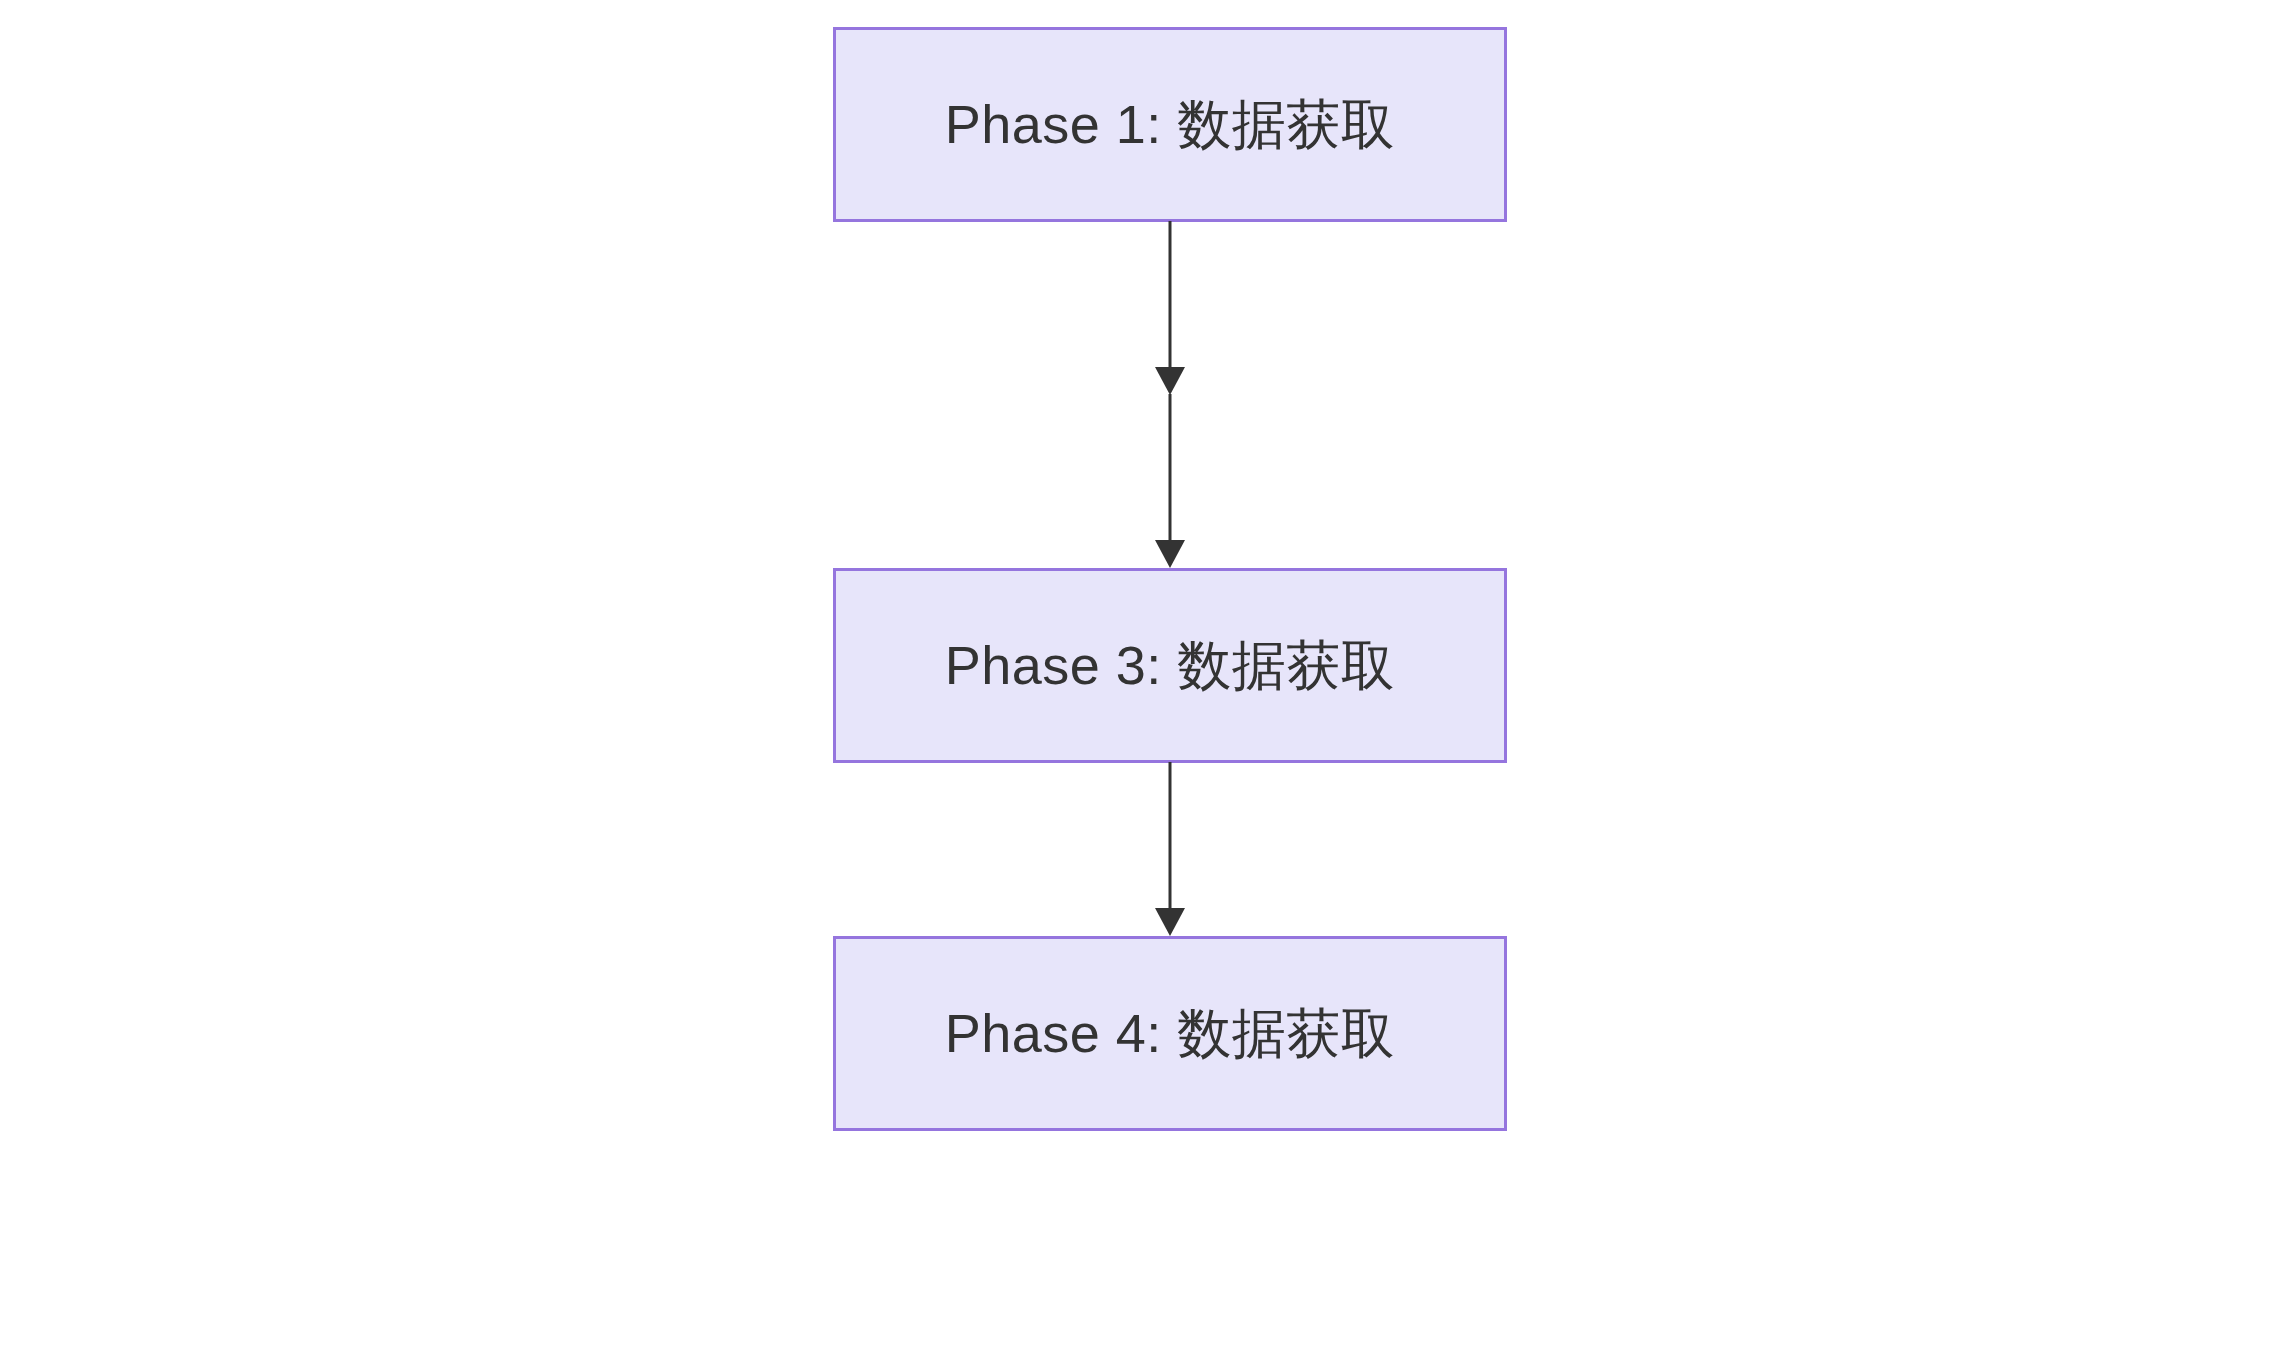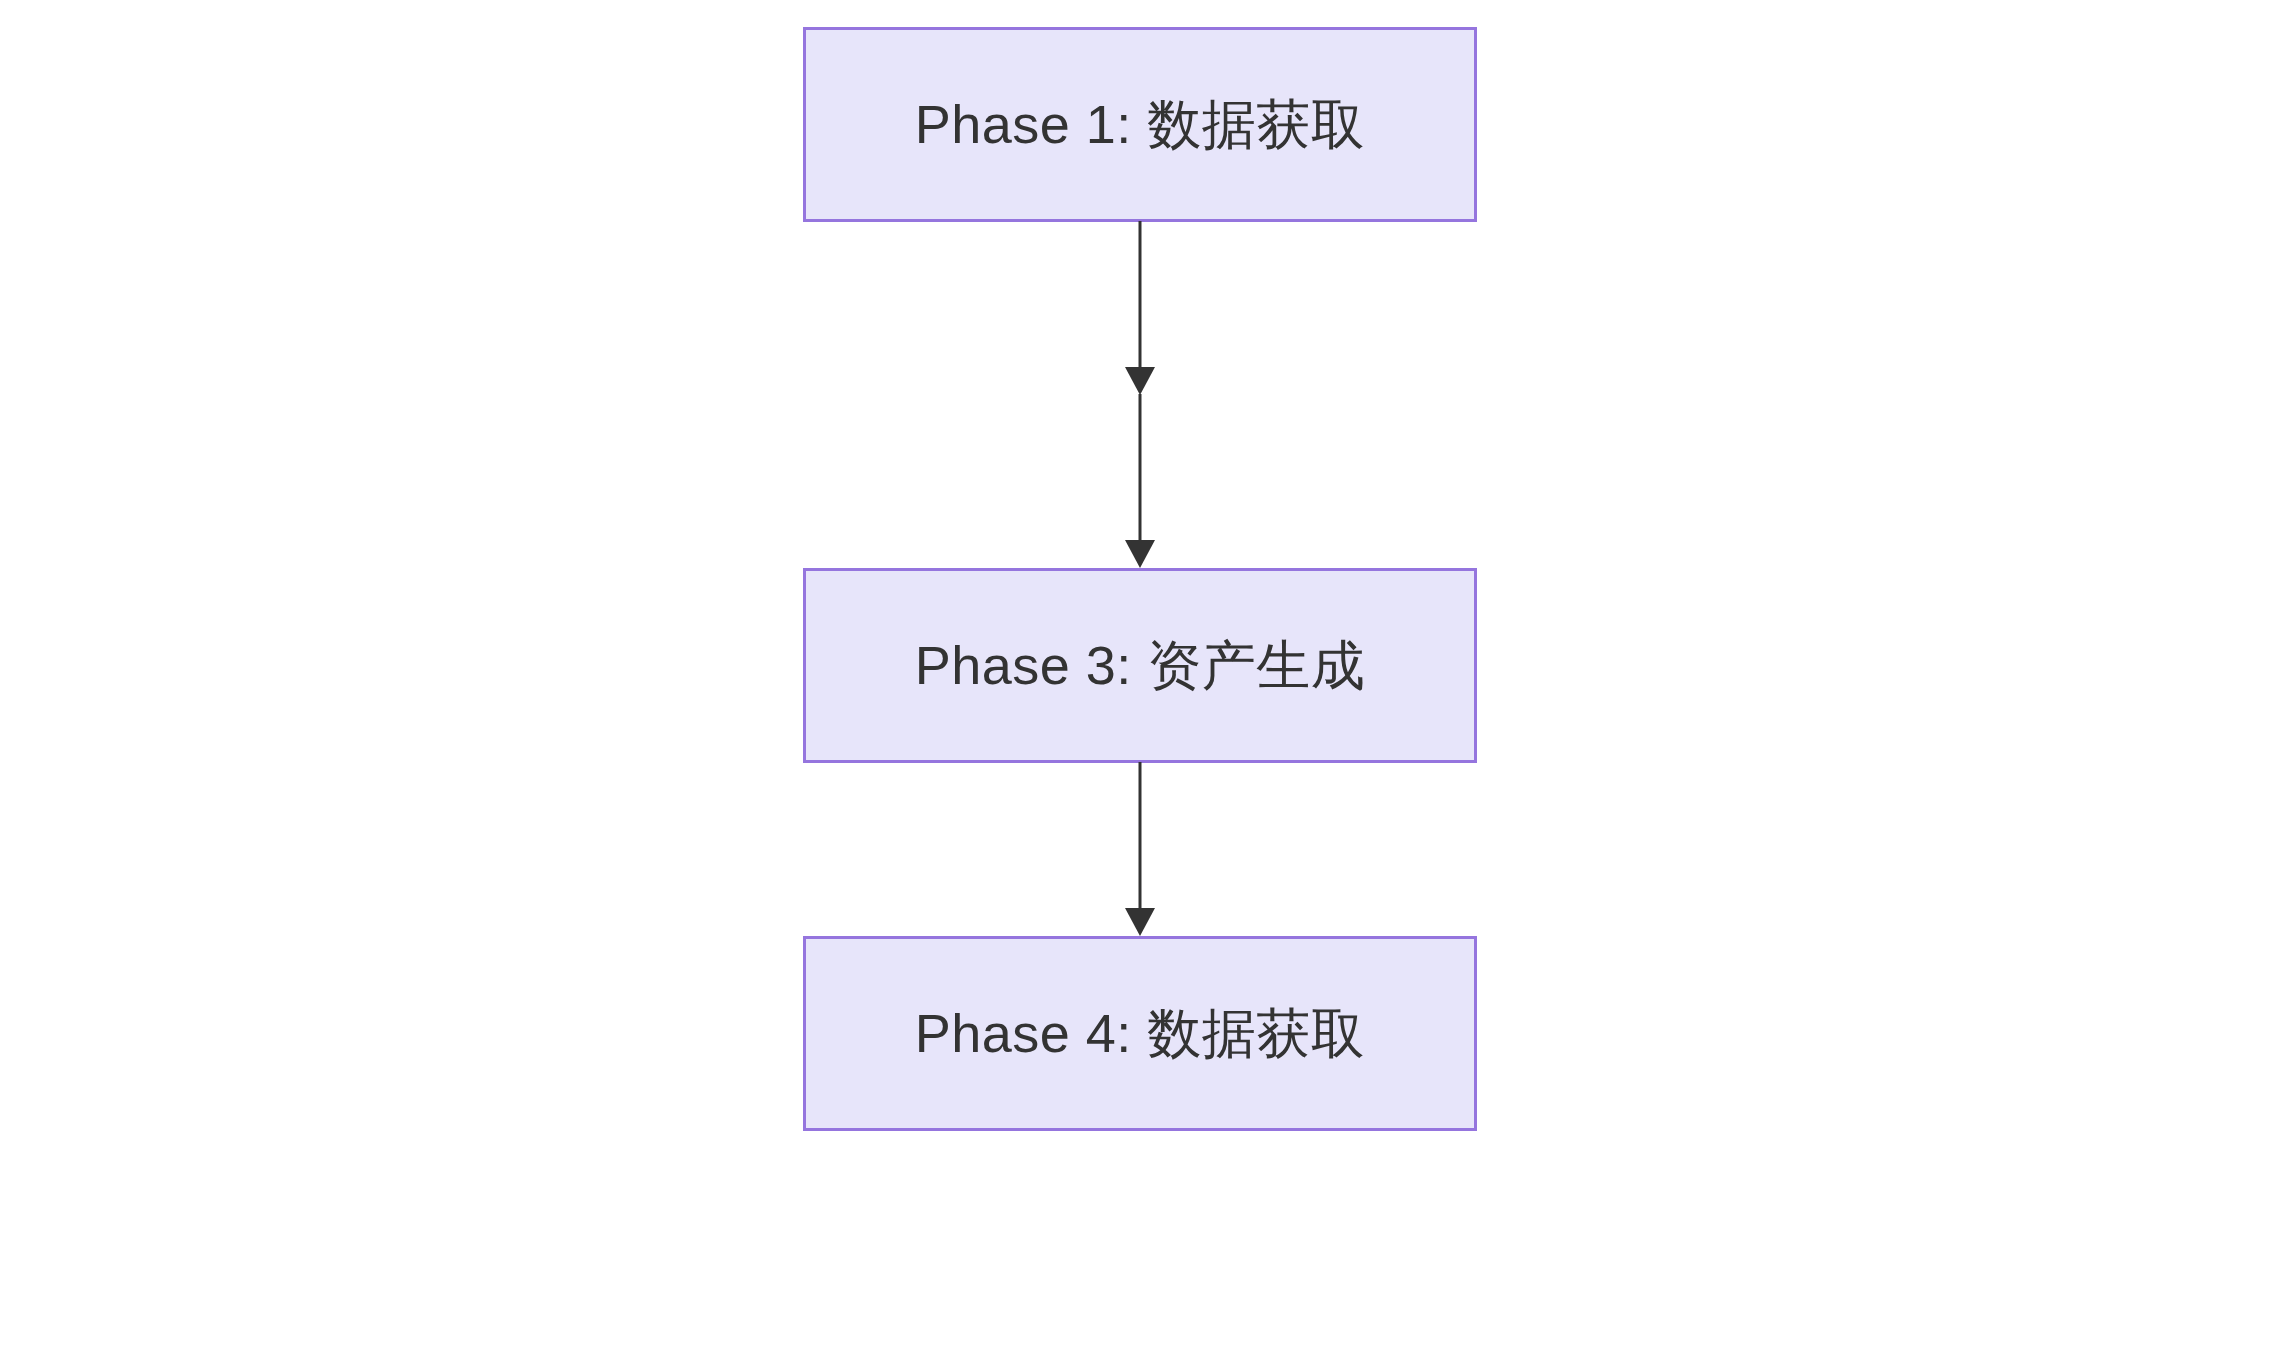--- a/index.html
+++ b/index.html
@@ -13,21 +13,21 @@
   }
   #canvas {
     position: relative;
     width: 2277px;
     height: 1350px;
     background: #ffffff;
     overflow: hidden;
   }
   .flow-column {
     position: absolute;
-    left: 803px;
+    left: 833px;
     top: 27px;
     width: 674px;
   }
   .node {
     position: relative;
     box-sizing: border-box;
     width: 674px;
     height: 195px;
     background: #e7e5fa;
     border: 3px solid #9575de;
@@ -80,21 +80,21 @@
 
 
     <div class="edge">
       <svg viewBox="0 0 674 175" xmlns="http://www.w3.org/2000/svg" aria-hidden="true">
         <line x1="337" y1="0" x2="337" y2="148" stroke="#333333" stroke-width="3"></line>
         <polygon points="322,146 352,146 337,174" fill="#333333"></polygon>
       </svg>
     </div>
 
     <div class="node">
-      <span class="node-label">Phase 3: 资产生成</span>
+      <span class="node-label">Phase 3: 数据获取</span>
     </div>
 
     <div class="edge">
       <svg viewBox="0 0 674 175" xmlns="http://www.w3.org/2000/svg" aria-hidden="true">
         <line x1="337" y1="0" x2="337" y2="148" stroke="#333333" stroke-width="3"></line>
         <polygon points="322,146 352,146 337,174" fill="#333333"></polygon>
       </svg>
     </div>
 
     <div class="node">

